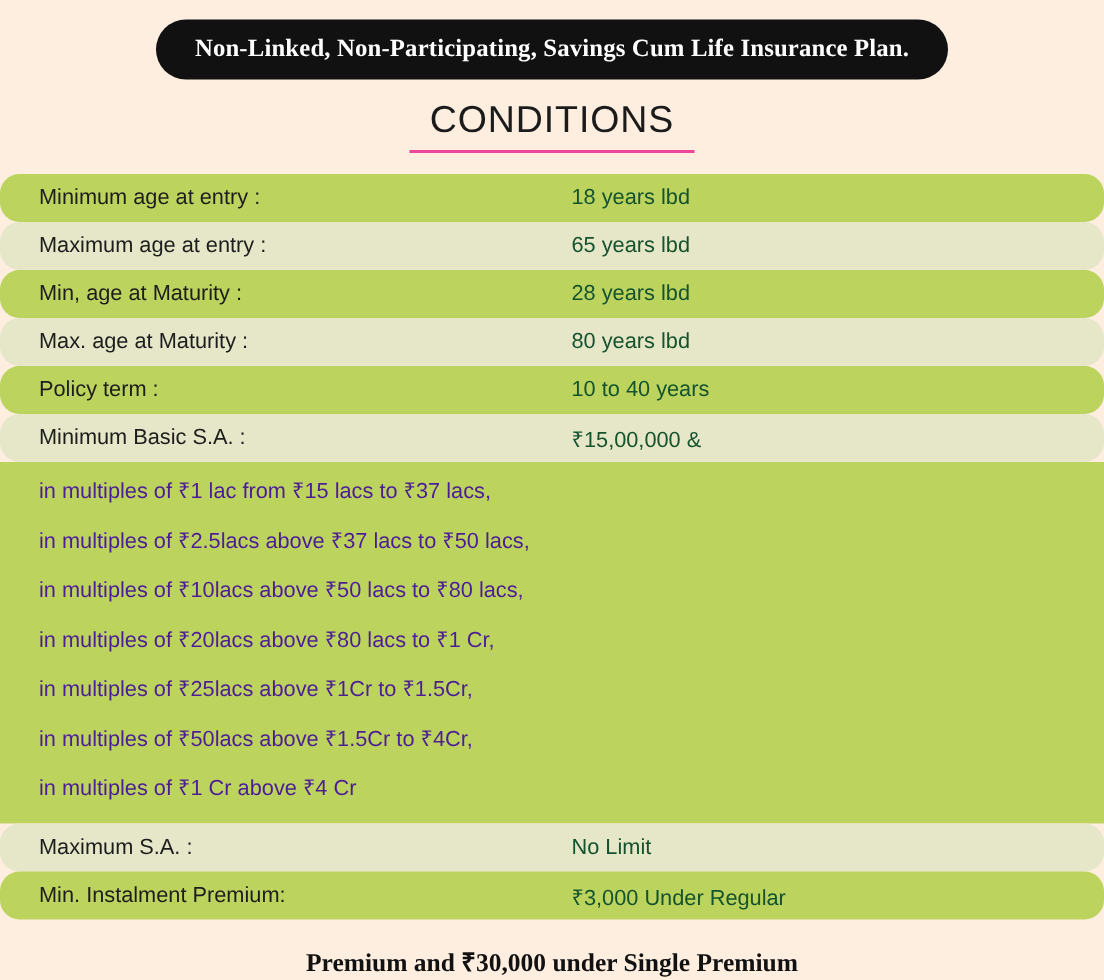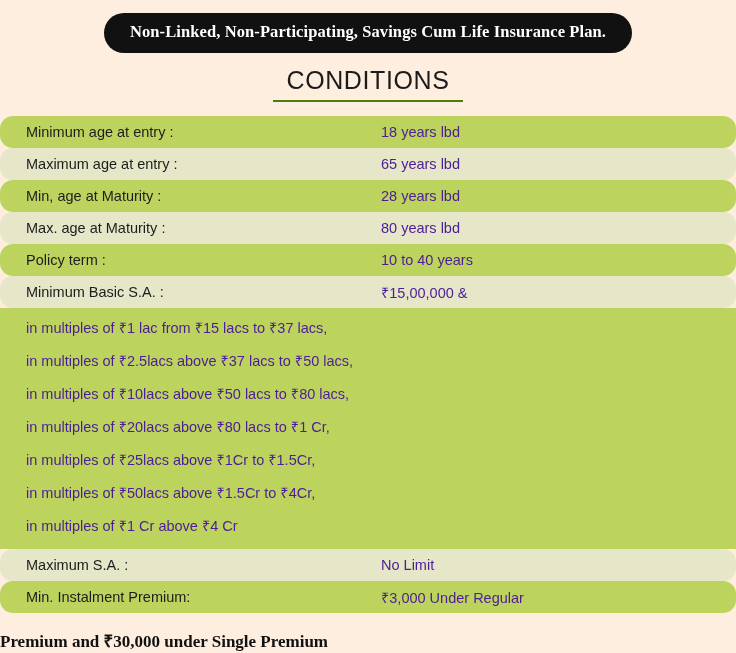--- a/index.html
+++ b/index.html
@@ -41,21 +41,21 @@
   .title-wrap {
     text-align: center;
     margin-top: 13px;
   }
   .title {
     display: inline-block;
     font-size: 25px;
     color: #1b1b1b;
     letter-spacing: 0.6px;
     padding: 0 14px 5px 14px;
-    border-bottom: 2px solid #4d7c0f;
+    border-bottom: 2px solid #ec4899;
     font-family: "Liberation Sans", sans-serif;
   }
   
   .table {
     margin-top: 14px;
     width: 736px;
   }
   .row {
     display: flex;
     align-items: center;
@@ -65,39 +65,39 @@
     border-radius: 13px;
   }
   .row .label {
     width: 355px;
     font-size: 14.5px;
     color: #1d1d1d;
   }
   .row .value {
     flex: 1;
     font-size: 14.5px;
-    color: #4c1d95;
+    color: #14532d;
   }
   .row.dark { background: #bcd45e; }
   .row.light { background: #e6e6c8; }
   .multiples {
     background: #bcd45e;
     padding: 4px 26px 6px 26px;
     box-sizing: border-box;
   }
   .multiples .mline {
     font-size: 14.5px;
     color: #4c1d95;
     height: 33px;
     line-height: 33px;
   }
   
   .footer {
     margin-top: 16px;
-    text-align: left;
+    text-align: center;
     font-size: 17px;
     font-weight: bold;
     color: #111111;
     font-family: "Liberation Serif", serif;
   }
 </style>
 </head>
 <body>
 
 <div class="page">

